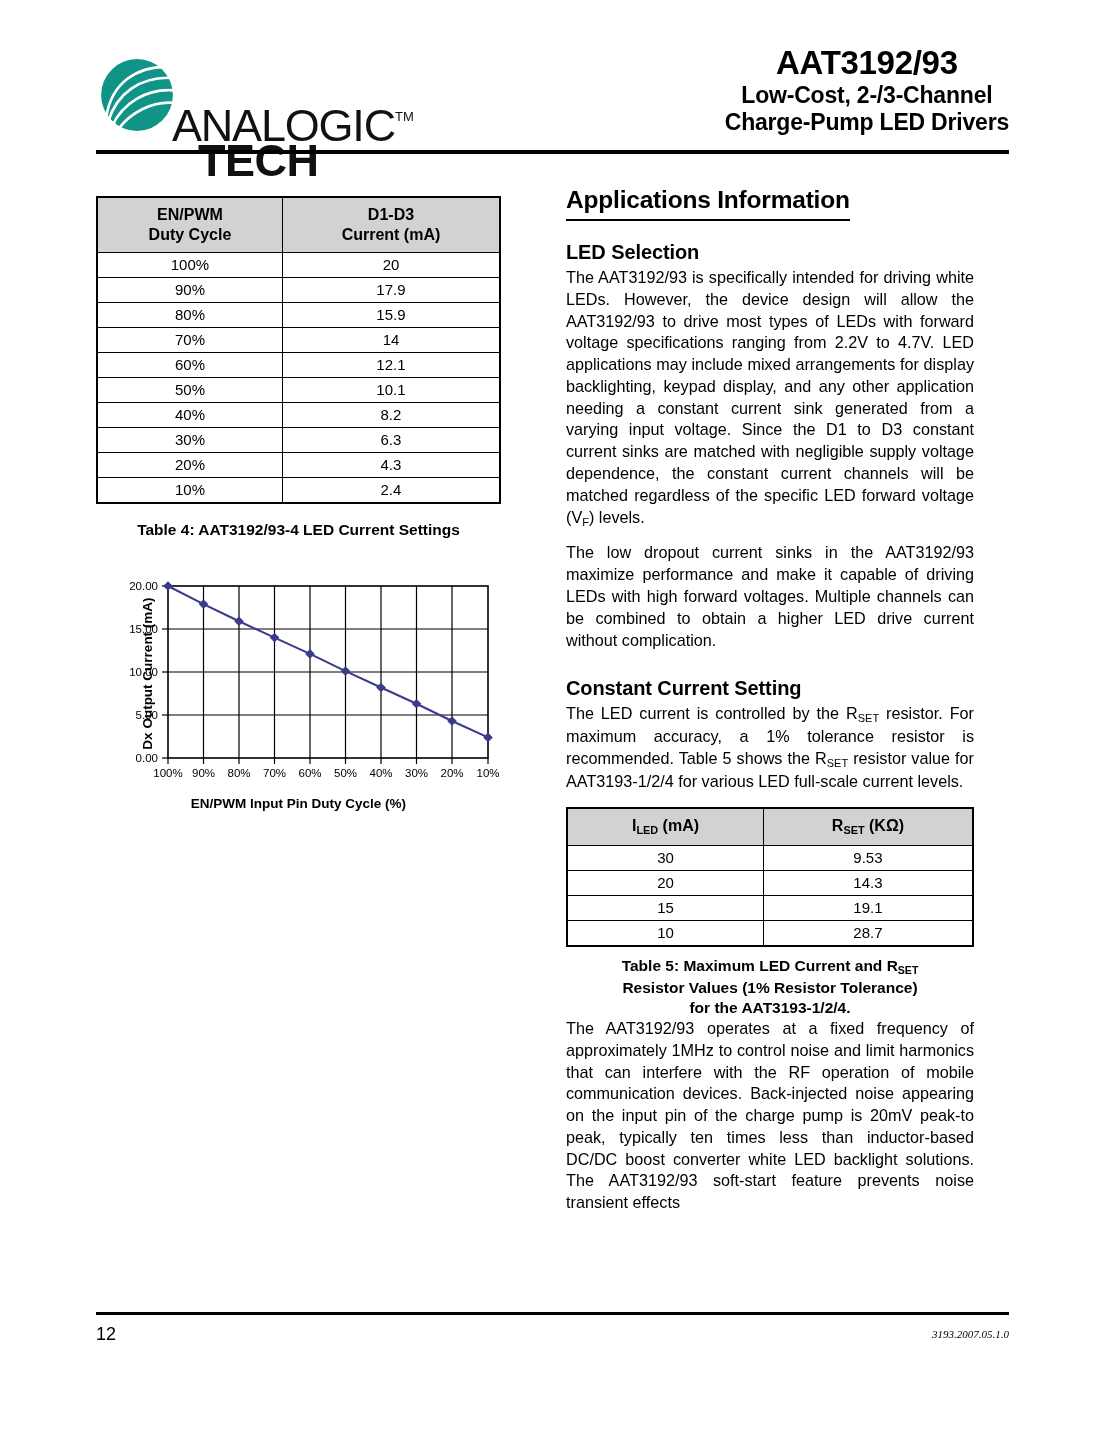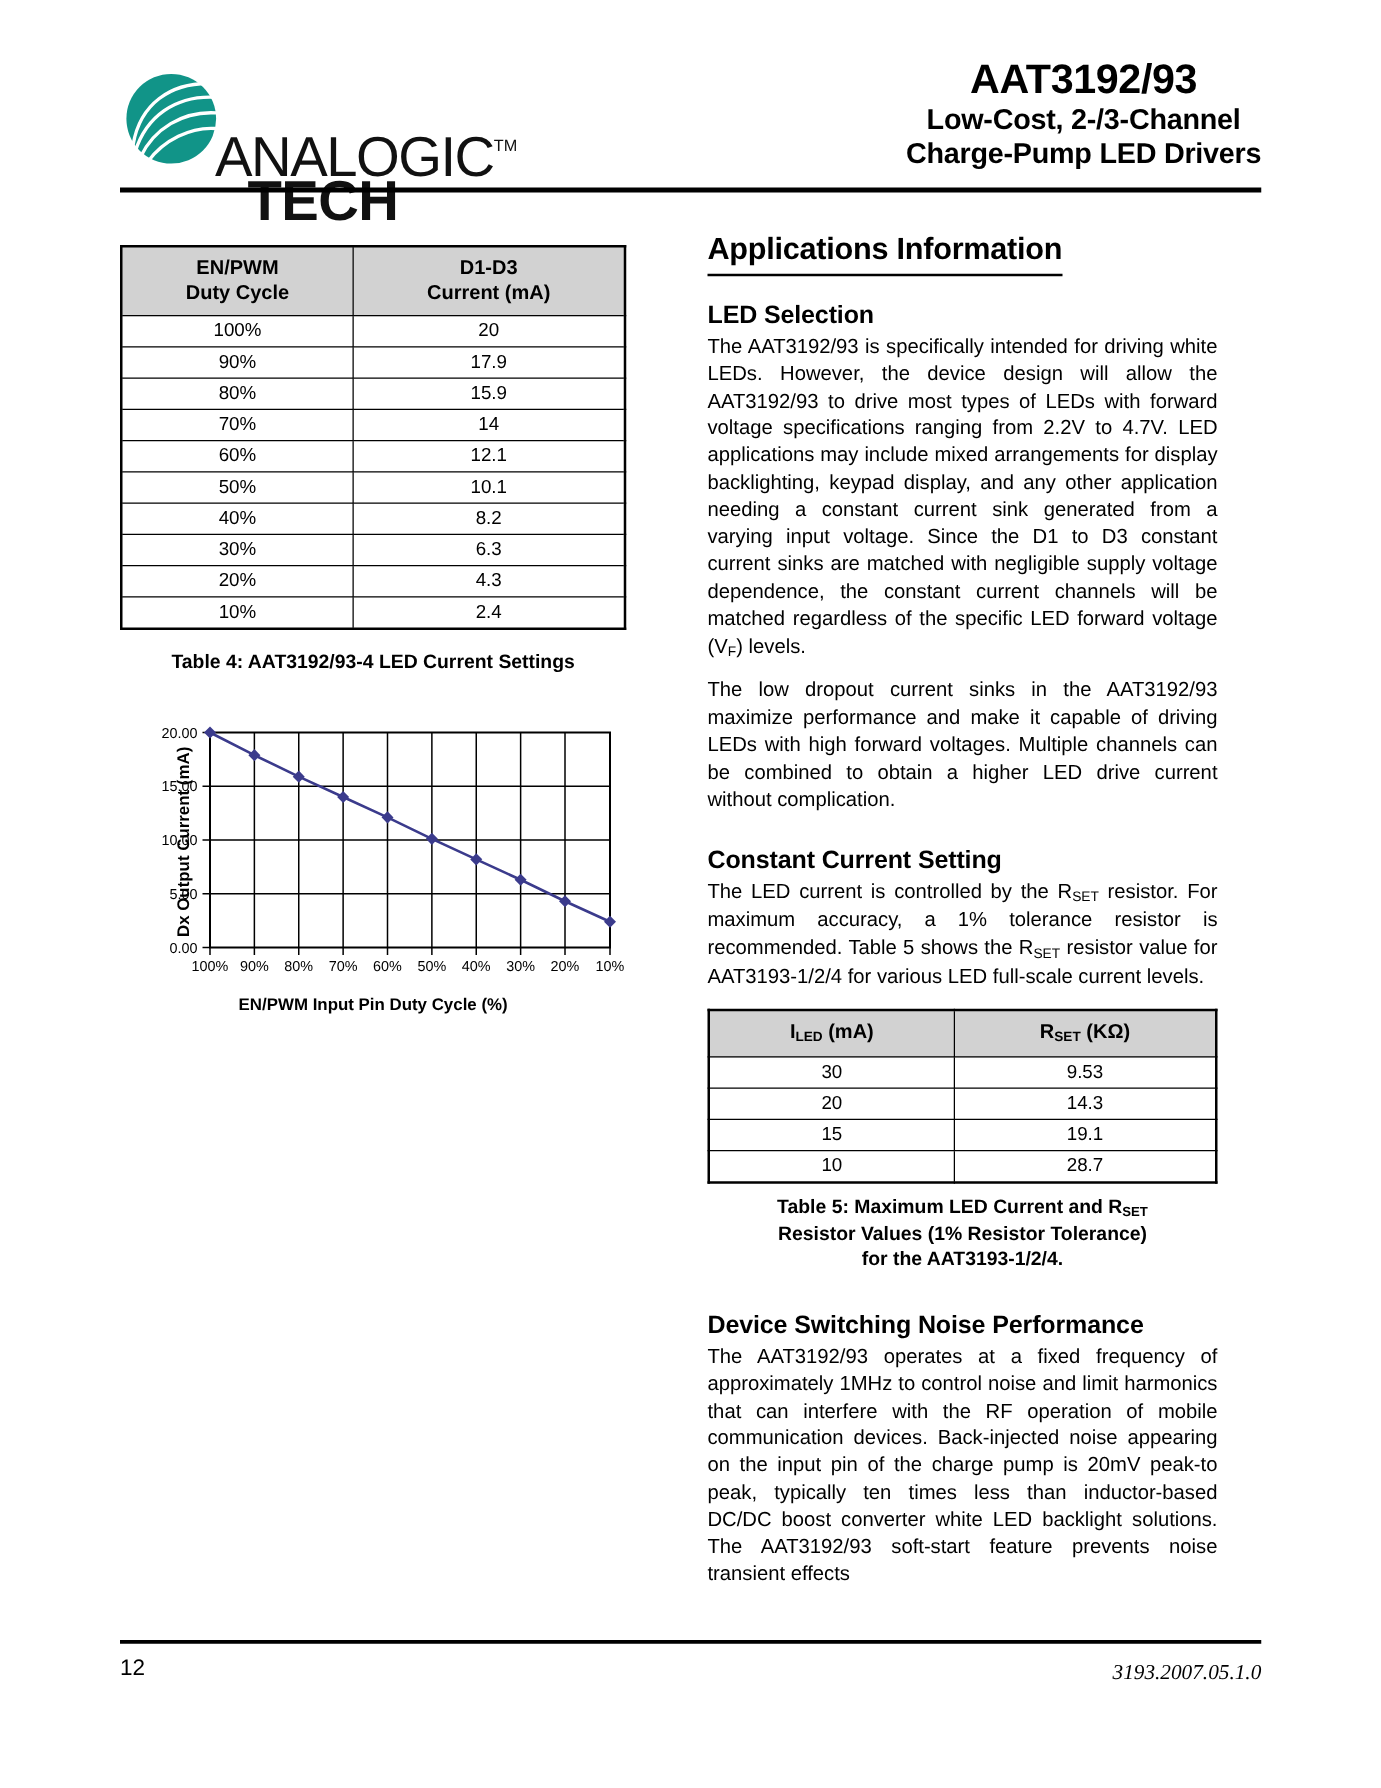--- a/index.html
+++ b/index.html
@@ -415,21 +415,20 @@
             </tr>
         </tbody>
       </table>
       <div class="tbl-caption tbl5-caption">
         <span><span>Table 5: Maximum LED Current and R</span><sub>SET</sub></span><br>
         <span>Resistor Values (1% Resistor Tolerance)</span><br>
         <span>for the AAT3193-1/2/4.</span>
       </div>
     </div>
 
-    <h2 class="sub" style="margin-top:31px;">Device Switching Noise Performance</h2>
     <p class="body">The AAT3192/93 operates at a fixed frequency of approximately 1MHz to control noise and limit harmonics that can interfere with the RF operation of mobile communication devices. Back-injected noise appearing on the input pin of the charge pump is 20mV peak-to peak, typically ten times less than inductor-based DC/DC boost converter white LED backlight solutions. The AAT3192/93 soft-start feature prevents noise transient effects</p>
   </div>
 
   <div style="position:absolute;left:96px;top:1312px;width:913px;height:3px;background:#000;"></div>
   <div style="position:absolute;left:96px;top:1324px;font-size:18px;">12</div>
-  <div style="position:absolute;right:96px;top:1328px;font-family:'Liberation Serif',serif;font-style:italic;font-size:17px;">3193.2007.05.1.0</div>
+  <div style="position:absolute;right:96px;top:1328px;font-family:'Liberation Serif',serif;font-style:italic;font-size:11px;">3193.2007.05.1.0</div>
 
 </div>
 
 </body></html>

